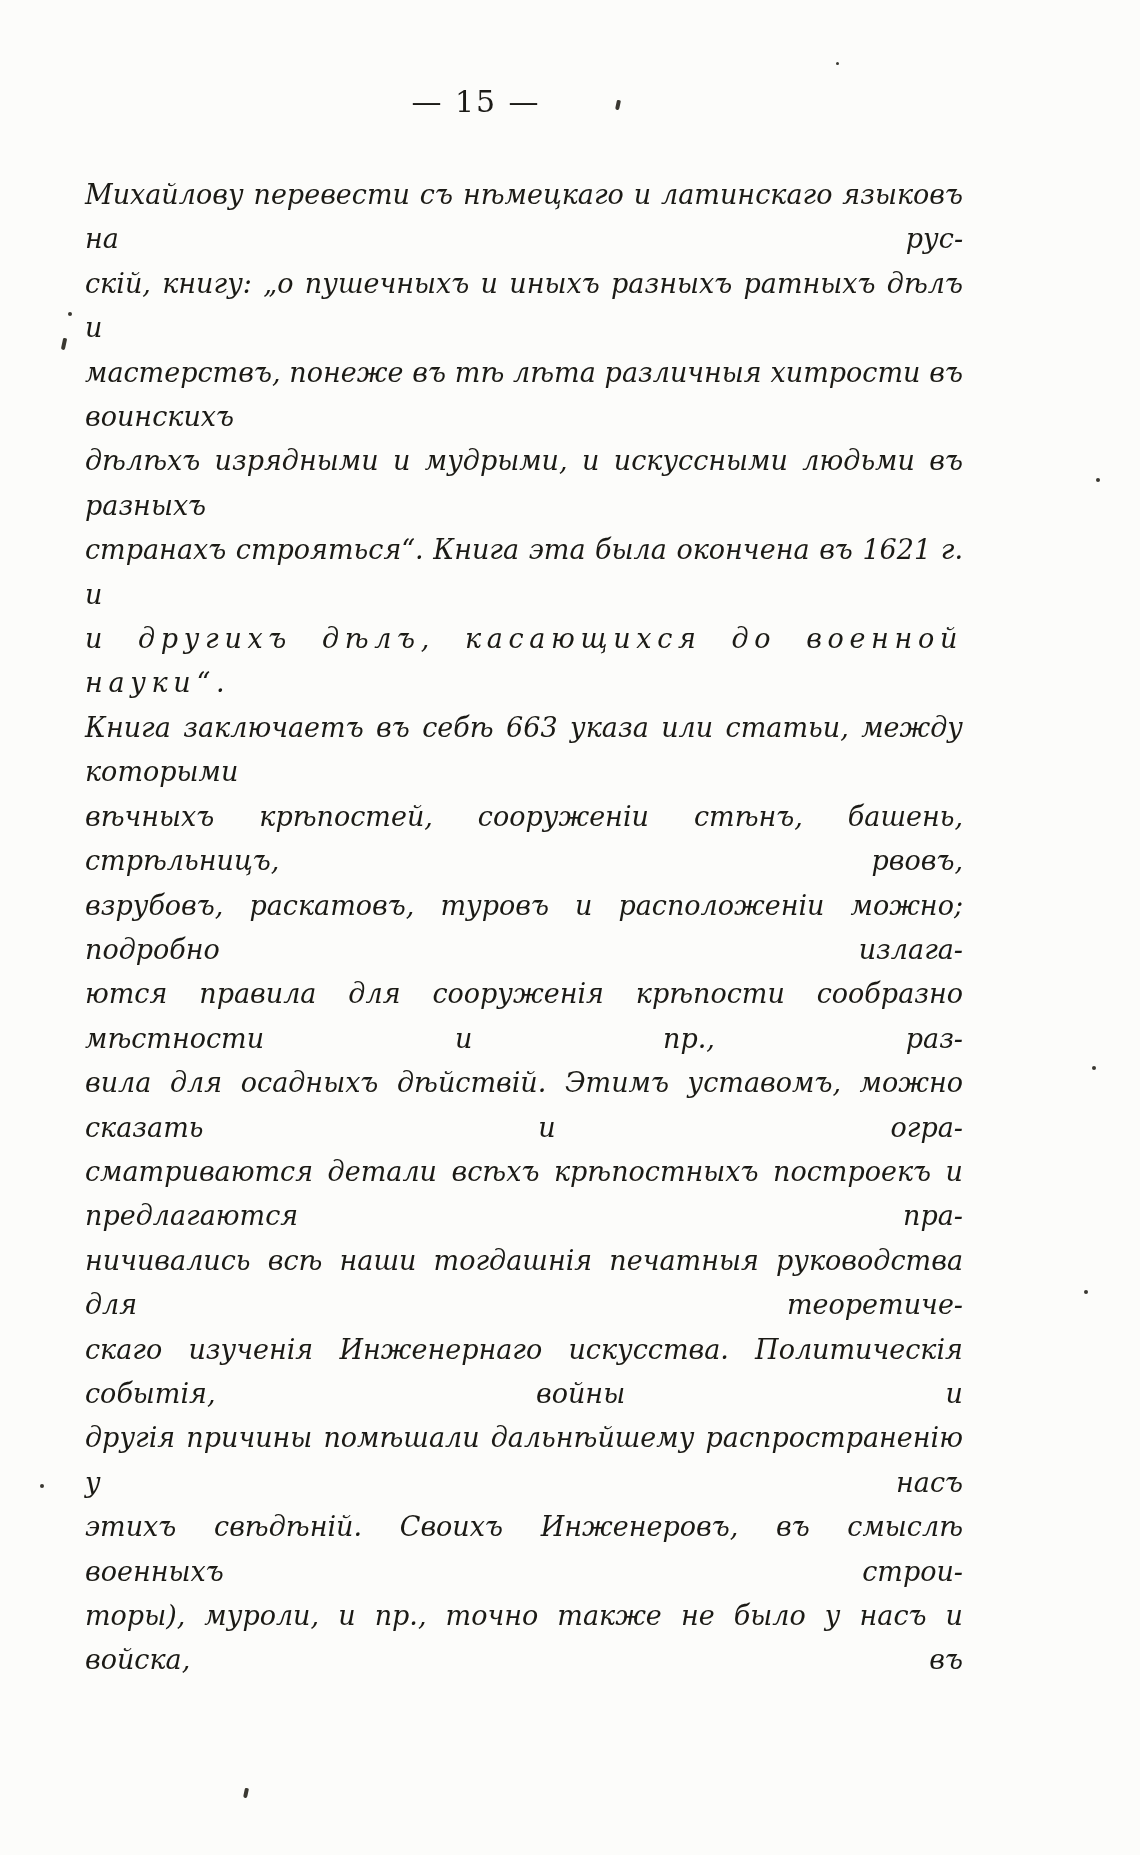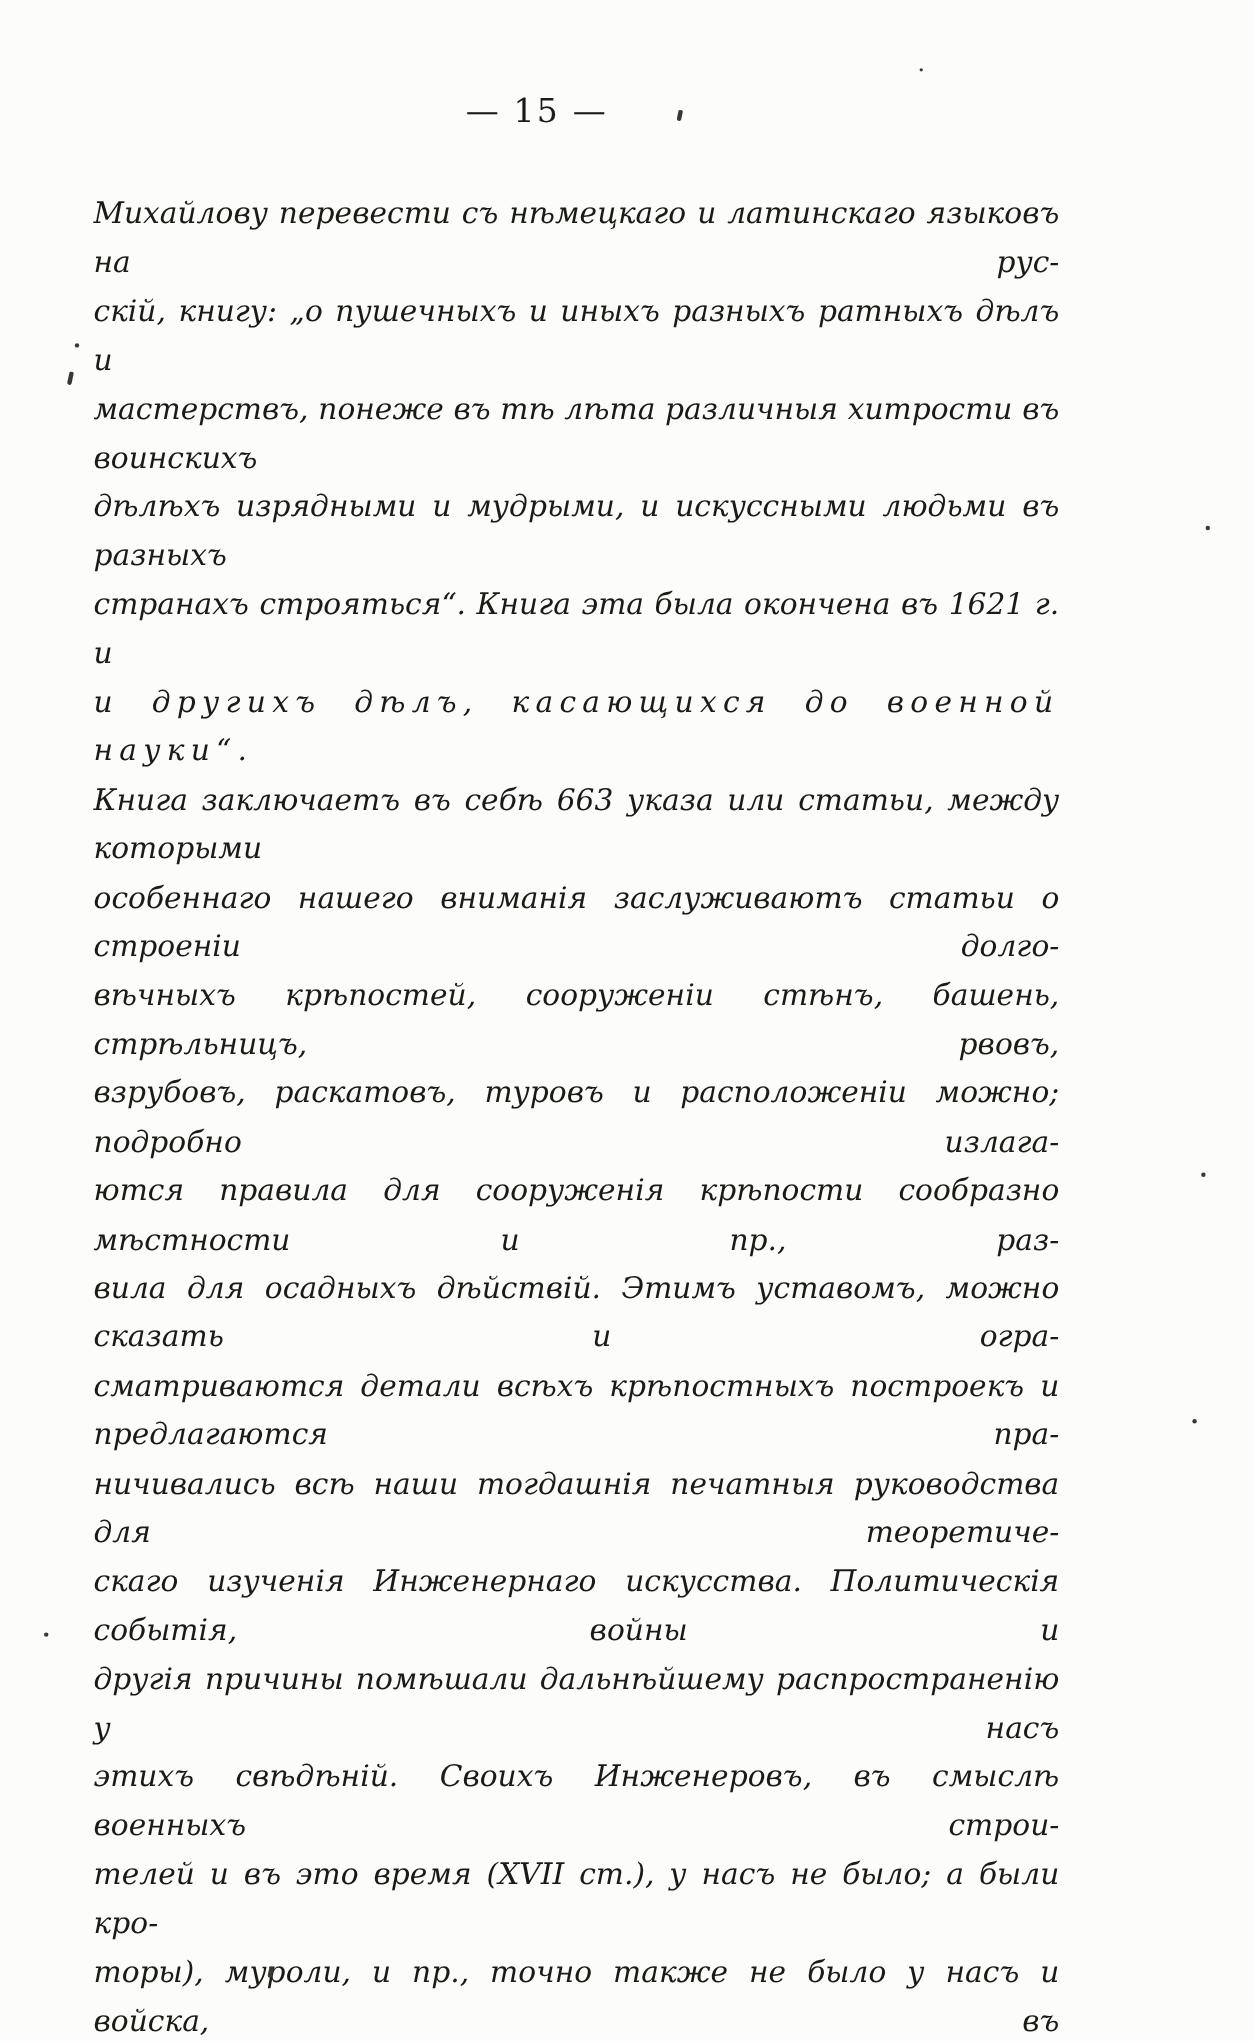--- a/index.html
+++ b/index.html
@@ -11,21 +11,21 @@
     height: 1855px;
     position: relative;
     background: #fcfcfa;
     font-family: "DejaVu Serif", serif;
     color: #191814;
     overflow: hidden;
   }
   .page-header {
     position: absolute;
     top: 84px;
-    left: 12px;
+    left: 0;
     width: 952px;          
     text-align: center;
     font-size: 30px;
     letter-spacing: 2px;
     color: #1c1b17;
   }
   .page-text {
     position: absolute;
     top: 173px;
     left: 85px;
@@ -61,31 +61,29 @@
 <div class="page-header">— 15 —</div>
 
 <div class="page-text">
     <div class="line"><span>Михайлову перевести съ нѣмецкаго и латинскаго языковъ на рус-</span></div>
     <div class="line"><span>скій, книгу: „о пушечныхъ и иныхъ разныхъ ратныхъ дѣлъ и</span></div>
     <div class="line"><span>мастерствъ, понеже въ тѣ лѣта различныя хитрости въ воинскихъ</span></div>
     <div class="line"><span>дѣлѣхъ изрядными и мудрыми, и искуссными людьми въ разныхъ</span></div>
     <div class="line"><span>странахъ строяться“. Книга эта была окончена въ 1621 г. и</span></div>
     <div class="line"><span class="spaced">и другихъ дѣлъ, касающихся до военной науки“.</span></div>
     <div class="line"><span>Книга заключаетъ въ себѣ 663 указа или статьи, между которыми</span></div>
-    <div class="line"><span>особеннаго нашего вниманія заслуживаютъ статьи о строеніи долго-</span></div>
     <div class="line"><span>вѣчныхъ крѣпостей, сооруженіи стѣнъ, башень, стрѣльницъ, рвовъ,</span></div>
     <div class="line"><span>взрубовъ, раскатовъ, туровъ и расположеніи можно; подробно излага-</span></div>
     <div class="line"><span>ются правила для сооруженія крѣпости сообразно мѣстности и пр., раз-</span></div>
     <div class="line"><span>вила для осадныхъ дѣйствій. Этимъ уставомъ, можно сказать и огра-</span></div>
     <div class="line"><span>сматриваются детали всѣхъ крѣпостныхъ построекъ и предлагаются пра-</span></div>
     <div class="line"><span>ничивались всѣ наши тогдашнія печатныя руководства для теоретиче-</span></div>
     <div class="line"><span>скаго изученія Инженернаго искусства. Политическія событія, войны и</span></div>
     <div class="line"><span>другія причины помѣшали дальнѣйшему распространенію у насъ</span></div>
     <div class="line"><span>этихъ свѣдѣній. Своихъ Инженеровъ, въ смыслѣ военныхъ строи-</span></div>
-    <div class="line"><span>телей и въ это время (XVII ст.), у насъ не было; а были кро-</span></div>
     <div class="line"><span>торы), муроли, и пр., точно также не было у насъ и войска, въ</span></div>
   </div>
 
 <div class="speck comma" style="left:616px; top:100px;"></div>
 <div class="speck" style="left:836px; top:62px; width:3px; height:3px;"></div>
 <div class="speck" style="left:68px; top:312px; width:4px; height:4px;"></div>
 <div class="speck comma" style="left:62px; top:338px; height:12px;"></div>
 <div class="speck" style="left:1096px; top:478px; width:4px; height:4px;"></div>
 <div class="speck" style="left:1092px; top:1066px; width:4px; height:4px;"></div>
 <div class="speck" style="left:1084px; top:1290px; width:4px; height:4px;"></div>

